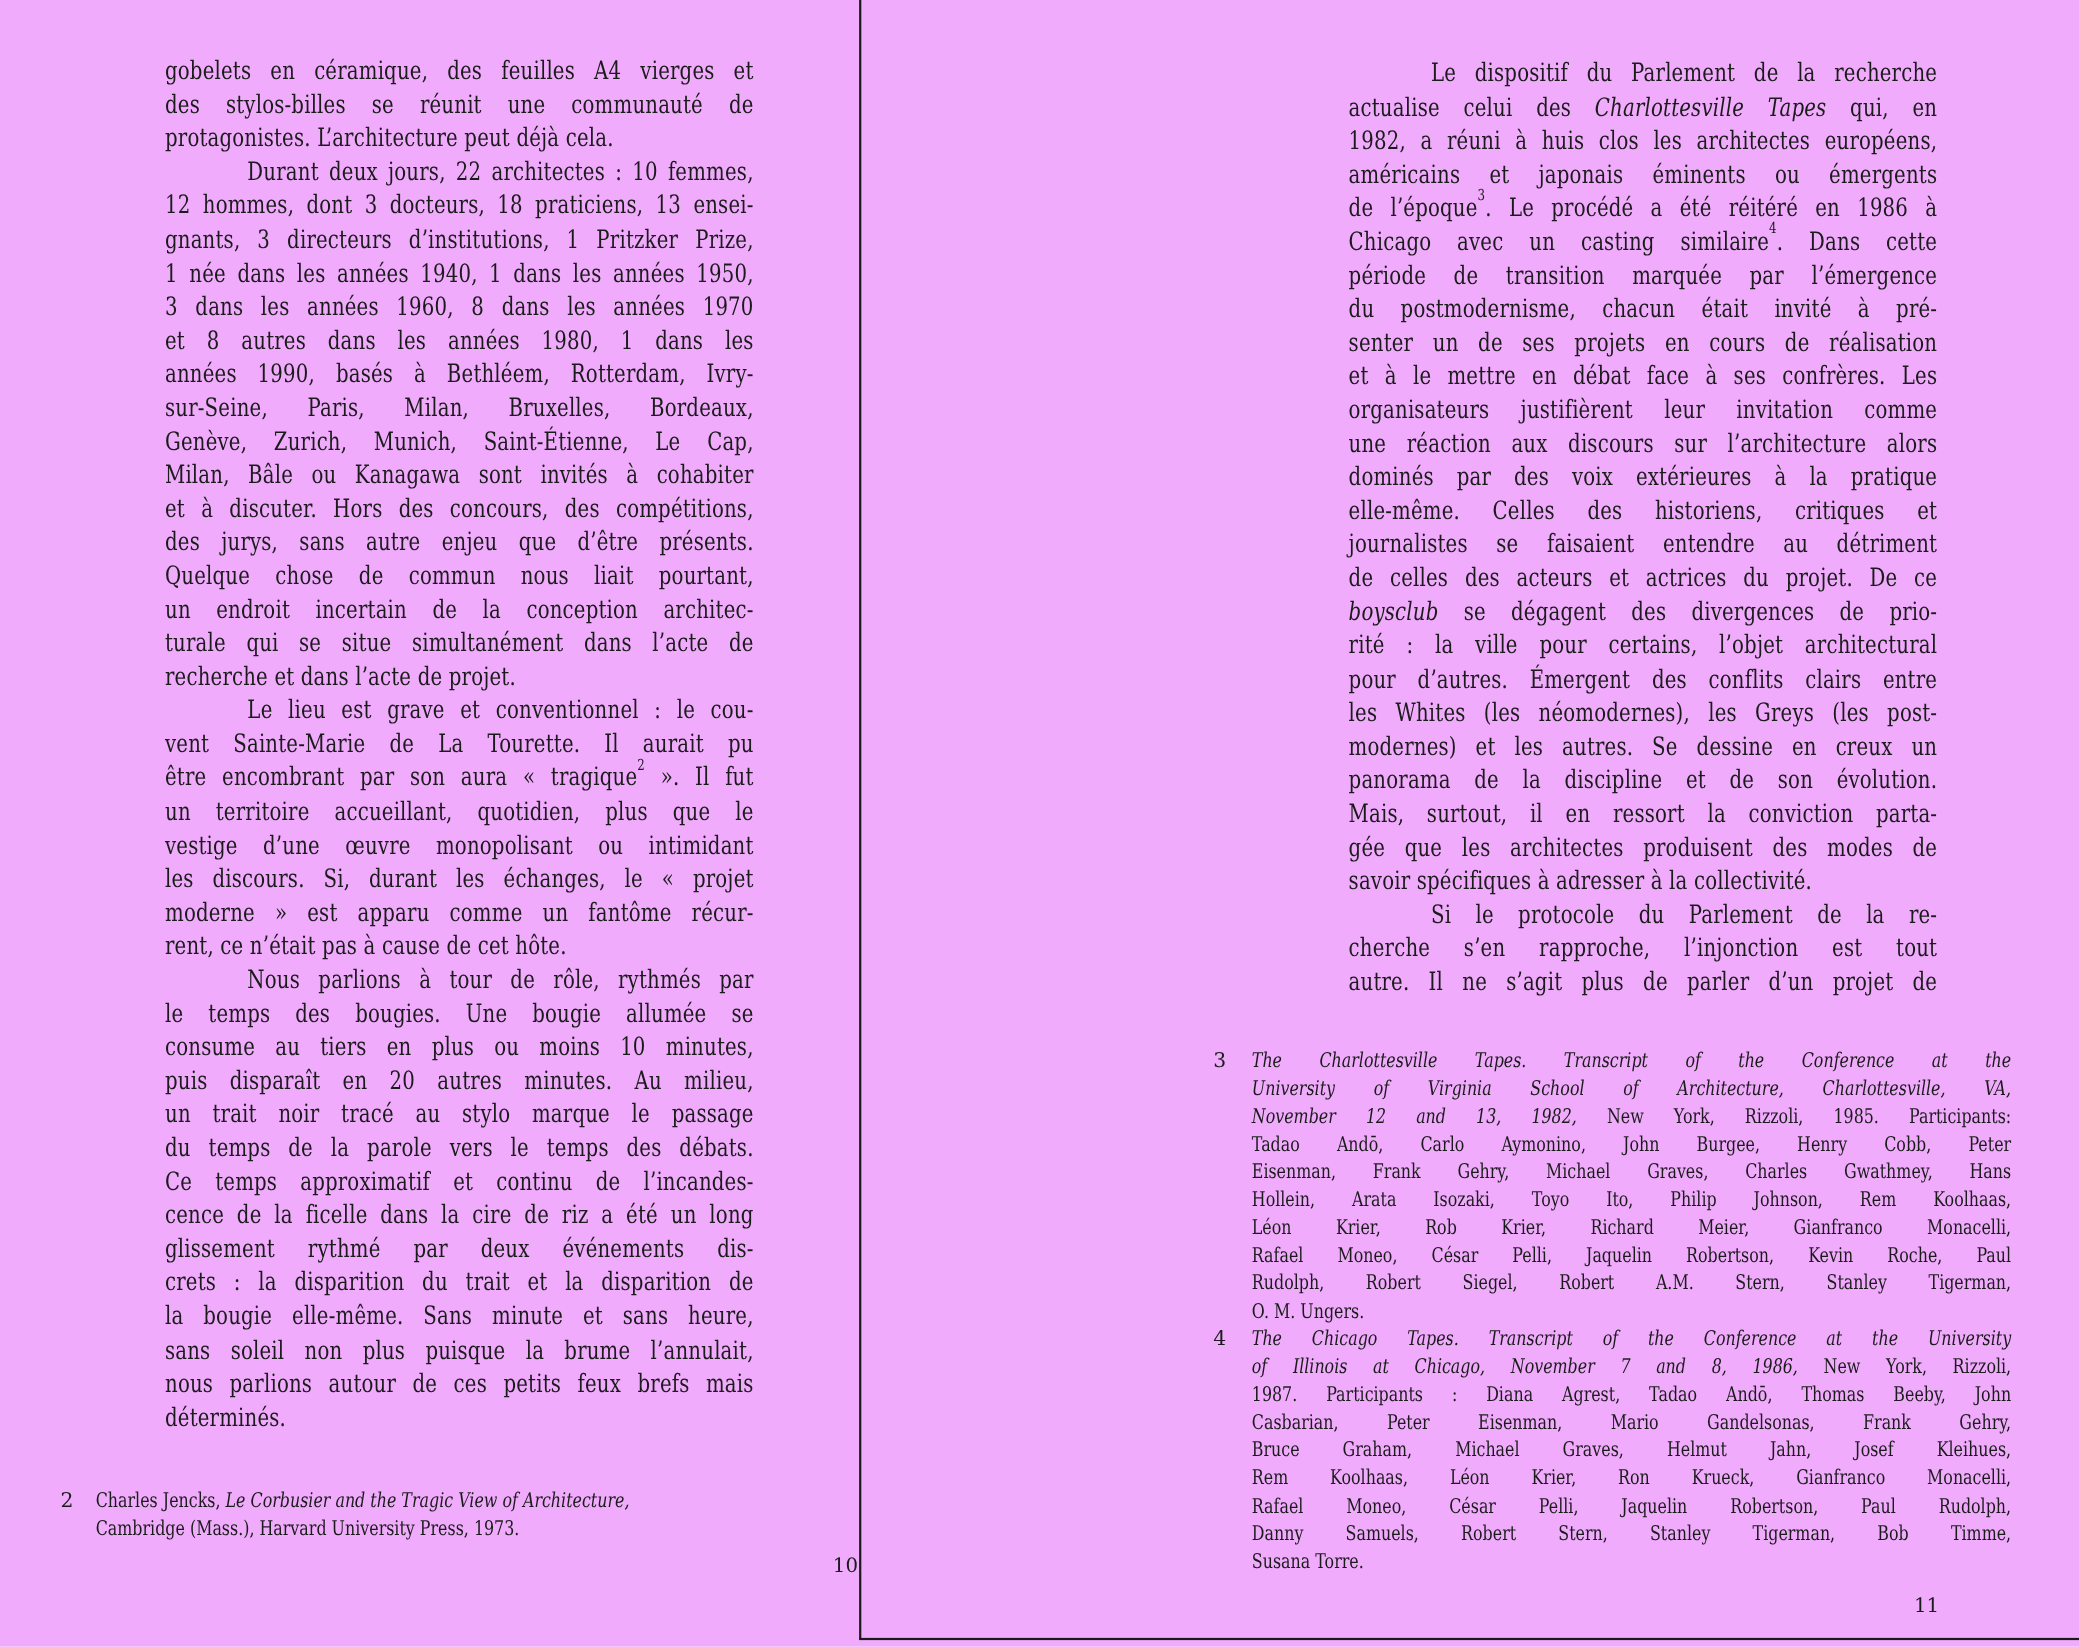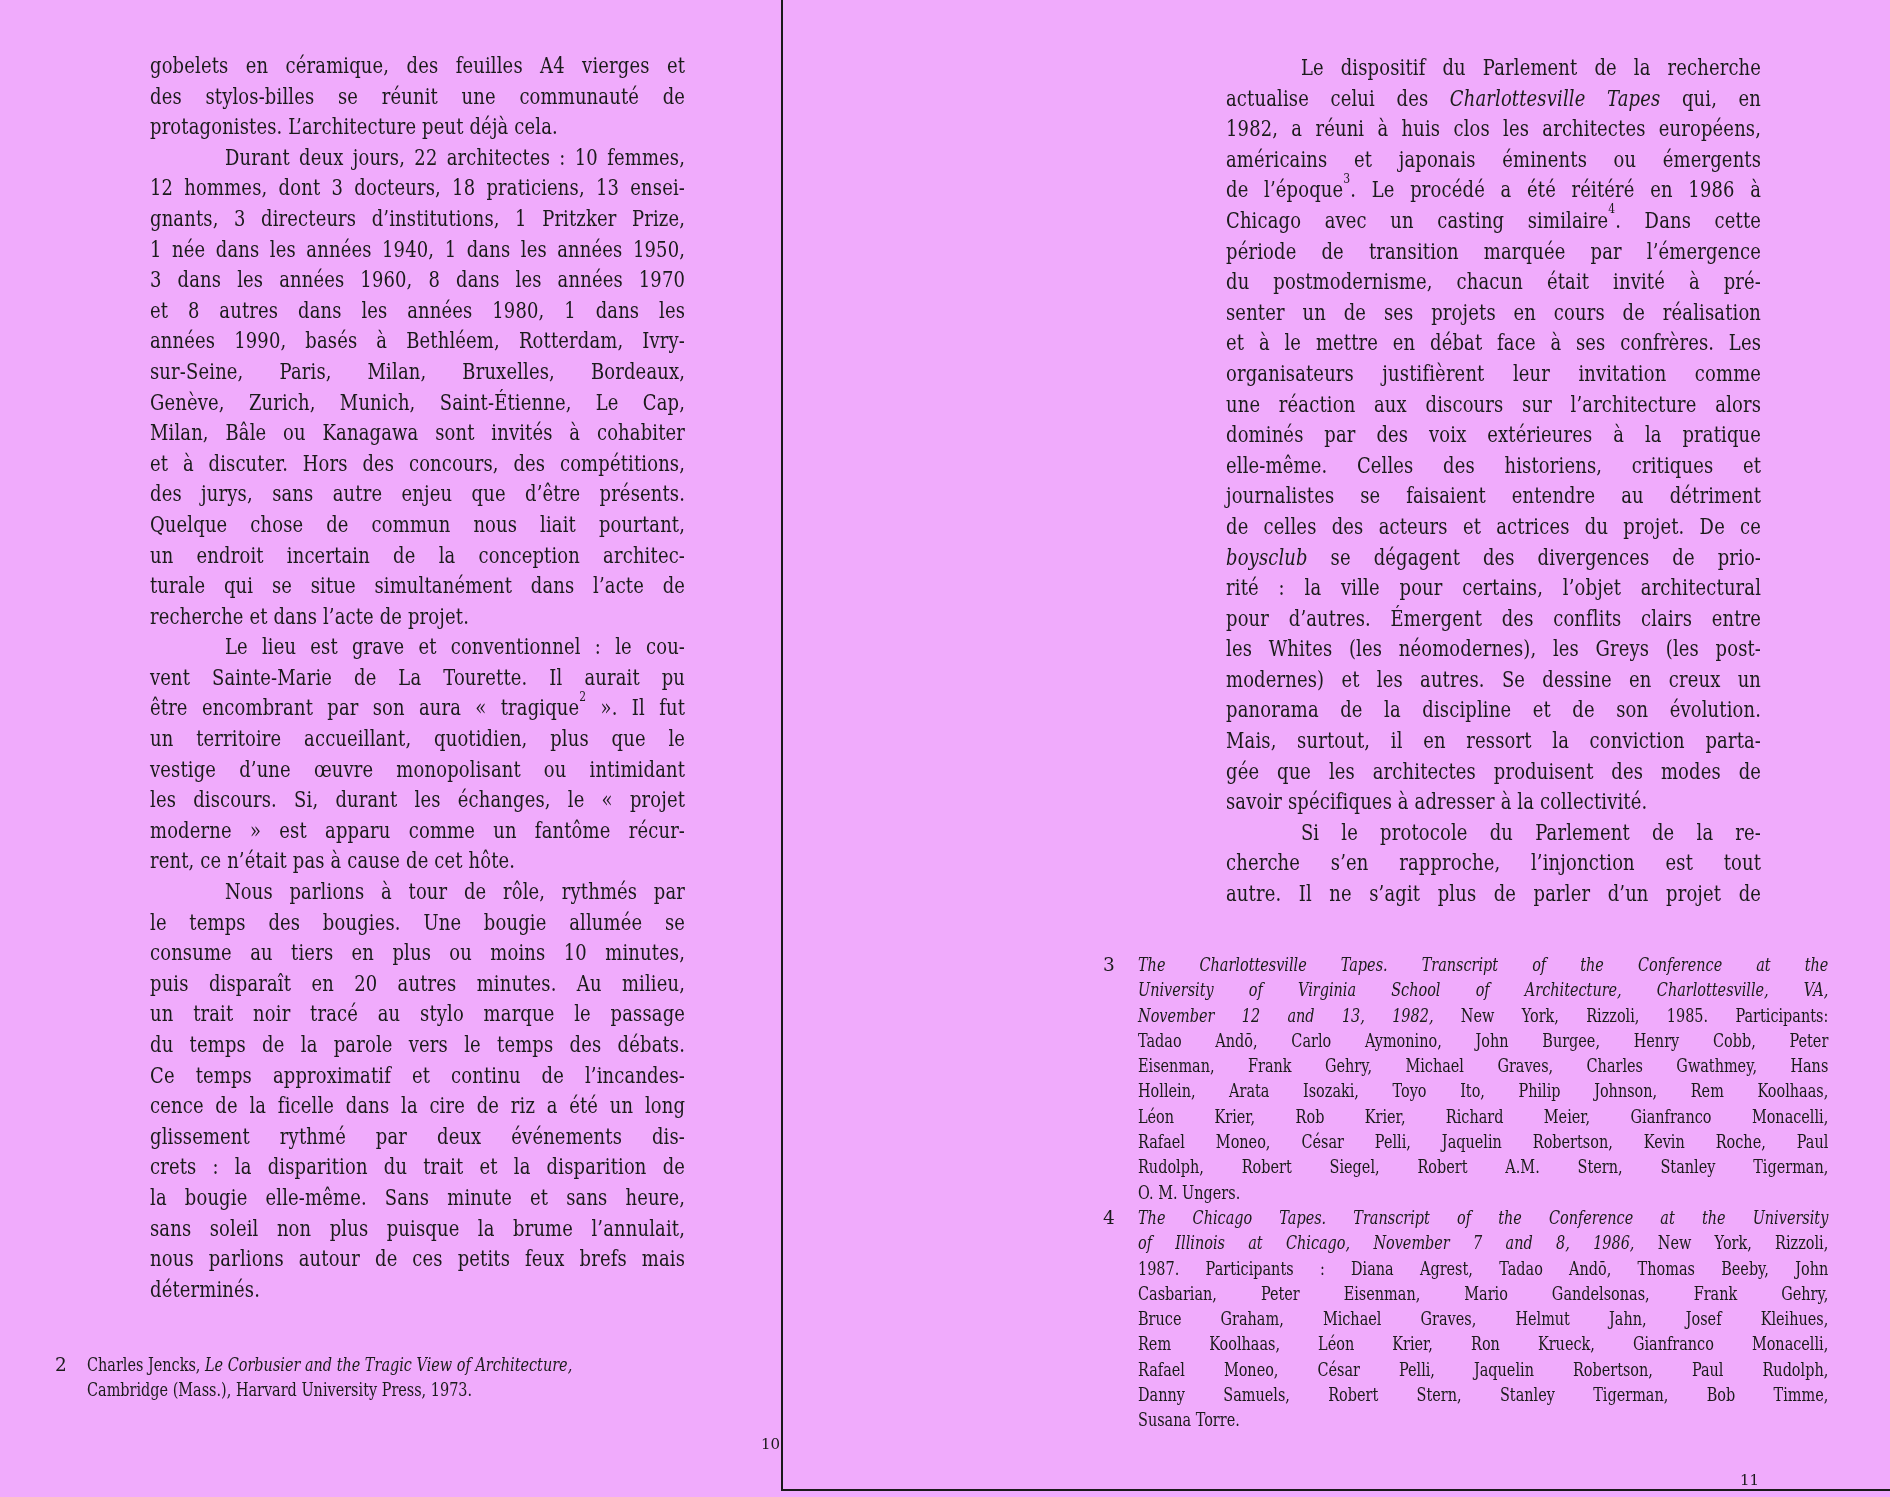--- a/index.html
+++ b/index.html
@@ -39,21 +39,21 @@
   .fn-section.left-fn  { left: 55px;   top: 1352px; }
   .fn-section.right-fn { left: 1103px; top: 952px; }
   .footnote { display: flex; align-items: flex-start; }
   .fn-num { flex: 0 0 auto; }
   .left-fn  .fn-num { width: 32px; }
   .right-fn .fn-num { width: 35px; }
   .fn-text { transform: scaleX(0.78); transform-origin: 0 0; }
   .left-fn  .fn-text { width: 820px; }
   .right-fn .fn-text { width: 885px; }
 
-  .pagenum { position: absolute; font-size: 15px; line-height: 28px; margin-top: 20px; }
+  .pagenum { position: absolute; font-size: 18px; line-height: 28px; }
   .pagenum.left-num  { left: 700px;  top: 1410px; width: 80px; text-align: right; }
   .pagenum.right-num { left: 1740px; top: 1446px; width: 88px; text-align: left; }
 
   i { font-style: italic; }
   sup { font-size: 0.6em; line-height: 0; position: relative; top: -0.45em; }
 </style>
 </head>
 <body>
 
 <div class="canvas">

